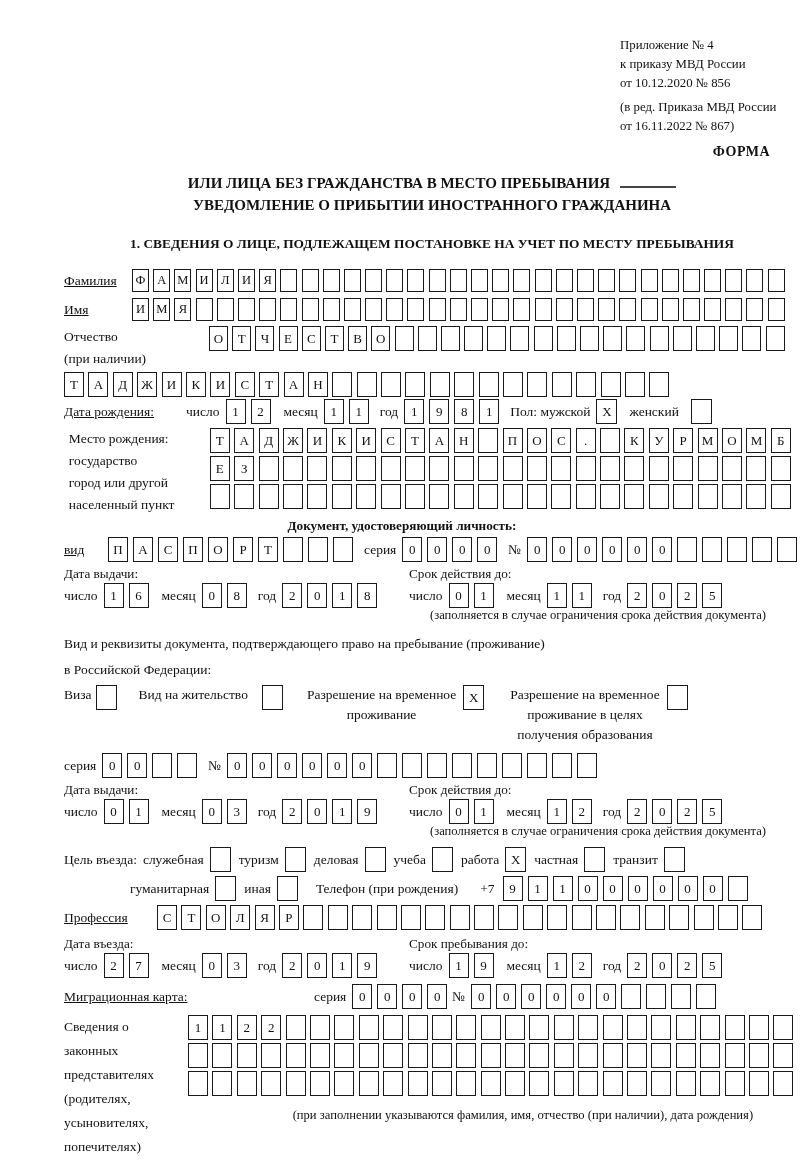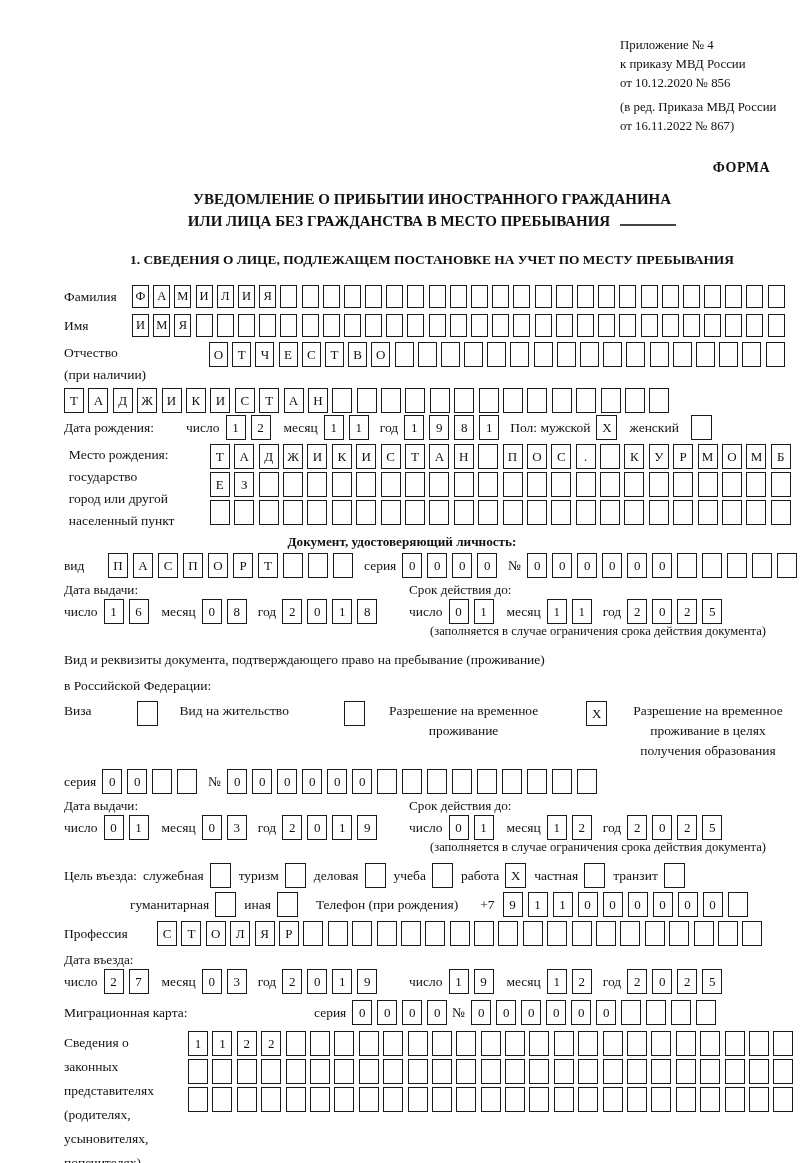--- a/index.html
+++ b/index.html
@@ -2,30 +2,30 @@
 <html><head>
 <meta charset="utf-8">
 <style>
   html,body{margin:0;padding:0;background:#fff;}
   .page{position:relative;width:800px;height:1163px;background:#fff;color:#111;
         font-family:"Liberation Serif","DejaVu Serif",serif;font-size:13.5px;overflow:hidden;}
   .content{padding:36px 0 0 64px;width:736px;}
 
   .appendix{margin-left:556px;font-size:12.8px;line-height:19px;}
   .appendix .gap{margin-top:5px;}
-  .forma{font-weight:bold;font-size:14px;text-align:right;margin:24px 30px 0 0;letter-spacing:.5px;}
+  .forma{font-weight:bold;font-size:14px;text-align:right;margin:8px 30px 0 0;letter-spacing:.5px;}
 
   .title{font-weight:bold;font-size:15px;text-align:center;line-height:22px;margin-top:12px;}
   .uline{display:inline-block;width:56px;border-bottom:2px solid #444;height:13px;margin-left:10px;}
 
   .sec-heading{font-weight:bold;font-size:13.4px;text-align:center;margin-top:20px;}
 
   .row{display:flex;align-items:flex-start;margin-bottom:4px;max-width:736px;}
   .row.vc{align-items:center;}
-  .lbl{line-height:25px;flex:0 0 auto;}
+  .lbl{line-height:25px;flex:0 0 auto;text-decoration:underline;}
   .lbl-col{flex:0 0 auto;line-height:22px;}
   .w68{width:68px;} .w145{width:145px;} .w118{width:118px;} .w141{width:141px;}
   .w48{width:44px;} .w93{width:93px;} .w250{width:250px;} .w116{width:116px;}
   .w122{width:122px;}
 
   .cells{display:flex;flex:0 0 auto;}
   .cell{flex:0 0 auto;box-sizing:border-box;display:inline-flex;align-items:center;justify-content:center;
         background:#fff;font-size:13px;}
   .c-s .cell{width:17px;height:23px;margin-right:4.2px;border:1.6px solid #1a1a1a;font-size:12.5px;}
   .c-t .cell{width:19px;height:25px;margin-right:4.2px;border:1.8px solid #1a1a1a;}
@@ -42,21 +42,21 @@
   .doc-heading{font-weight:bold;font-size:13.2px;text-align:center;margin:2px 60px 3px 0;}
 
   .dh{display:inline-block;font-size:13.2px;}
   .dh-left{width:345px;} .dh-right{width:320px;}
   .dg{display:flex;align-items:center;flex:0 0 auto;}
   .dg-left{width:345px;}
   .note{width:100%;text-align:right;padding-right:34px;font-size:12.6px;box-sizing:border-box;margin-top:-1px;}
 
   .intro{margin-top:8px;line-height:26px;}
   .opts-row{display:flex;align-items:flex-start;margin-top:2px;}
-  .opt{display:flex;align-items:flex-start;flex:0 0 auto;gap:41px;}
+  .opt{display:flex;align-items:flex-start;flex:0 0 auto;}
   .opt .opt-lines{text-align:center;line-height:20px;margin-right:7px;}
   .opt .checkbox{margin-top:0;}
 
   .purpose .checkbox{margin:0 8px 0 6px;}
   .purpose .plbl{line-height:25px;}
 
   .rep-note{font-size:12.6px;text-align:center;padding-left:60px;margin-top:12px;}
 </style>
 </head>
 <body>
@@ -68,22 +68,22 @@
     <div>Приложение № 4</div>
     <div>к приказу МВД России</div>
     <div>от 10.12.2020 № 856</div>
     <div class="gap">(в ред. Приказа МВД России</div>
     <div>от 16.11.2022 № 867)</div>
   </div>
 
   <div class="forma">ФОРМА</div>
 
   <div class="title">
+    <div><span>ИЛИ ЛИЦА БЕЗ ГРАЖДАНСТВА В МЕСТО ПРЕБЫВАНИЯ</span><span class="uline"></span></div>
     <div>УВЕДОМЛЕНИЕ О ПРИБЫТИИ ИНОСТРАННОГО ГРАЖДАНИНА</div>
-    <div><span>ИЛИ ЛИЦА БЕЗ ГРАЖДАНСТВА В МЕСТО ПРЕБЫВАНИЯ</span><span class="uline"></span></div>
   </div>
 
   <div class="sec-heading" style="margin-bottom:16px;">1. СВЕДЕНИЯ О ЛИЦЕ, ПОДЛЕЖАЩЕМ ПОСТАНОВКЕ НА УЧЕТ ПО МЕСТУ ПРЕБЫВАНИЯ</div>
 
   <div class="row vc">
     <div class="lbl w68">Фамилия</div>
     <div class="cells c-s">
           <span class="cell">Ф</span>
           <span class="cell">А</span>
           <span class="cell">М</span>
@@ -590,20 +590,21 @@
           <span class="cell"></span>
           <span class="cell"></span>
           <span class="cell"></span>
           <span class="cell"></span>
           <span class="cell"></span>
         </div>
   </div>
 
   <div class="row" style="margin-top:6px;margin-bottom:1px;">
     <span class="dh dh-left">Дата въезда:</span>
+    <span class="dh dh-right">Срок пребывания до:</span>
   </div>
 
   <div class="row vc">
     <div class="dg dg-left">
       <span class="dlbl">число</span>
       <div class="cells c-d">
             <span class="cell">2</span>
             <span class="cell">7</span>
           </div>
       <span class="dlbl ml8">месяц</span>
@@ -748,17 +749,18 @@
             <span class="cell"></span>
             <span class="cell"></span>
             <span class="cell"></span>
             <span class="cell"></span>
             <span class="cell"></span>
             <span class="cell"></span>
             <span class="cell"></span>
             <span class="cell"></span>
             <span class="cell"></span>
           </div>
+      <div class="rep-note">(при заполнении указываются фамилия, имя, отчество (при наличии), дата рождения)</div>
     </div>
   </div>
 
 </div>
 </div>
 
 </body></html>

